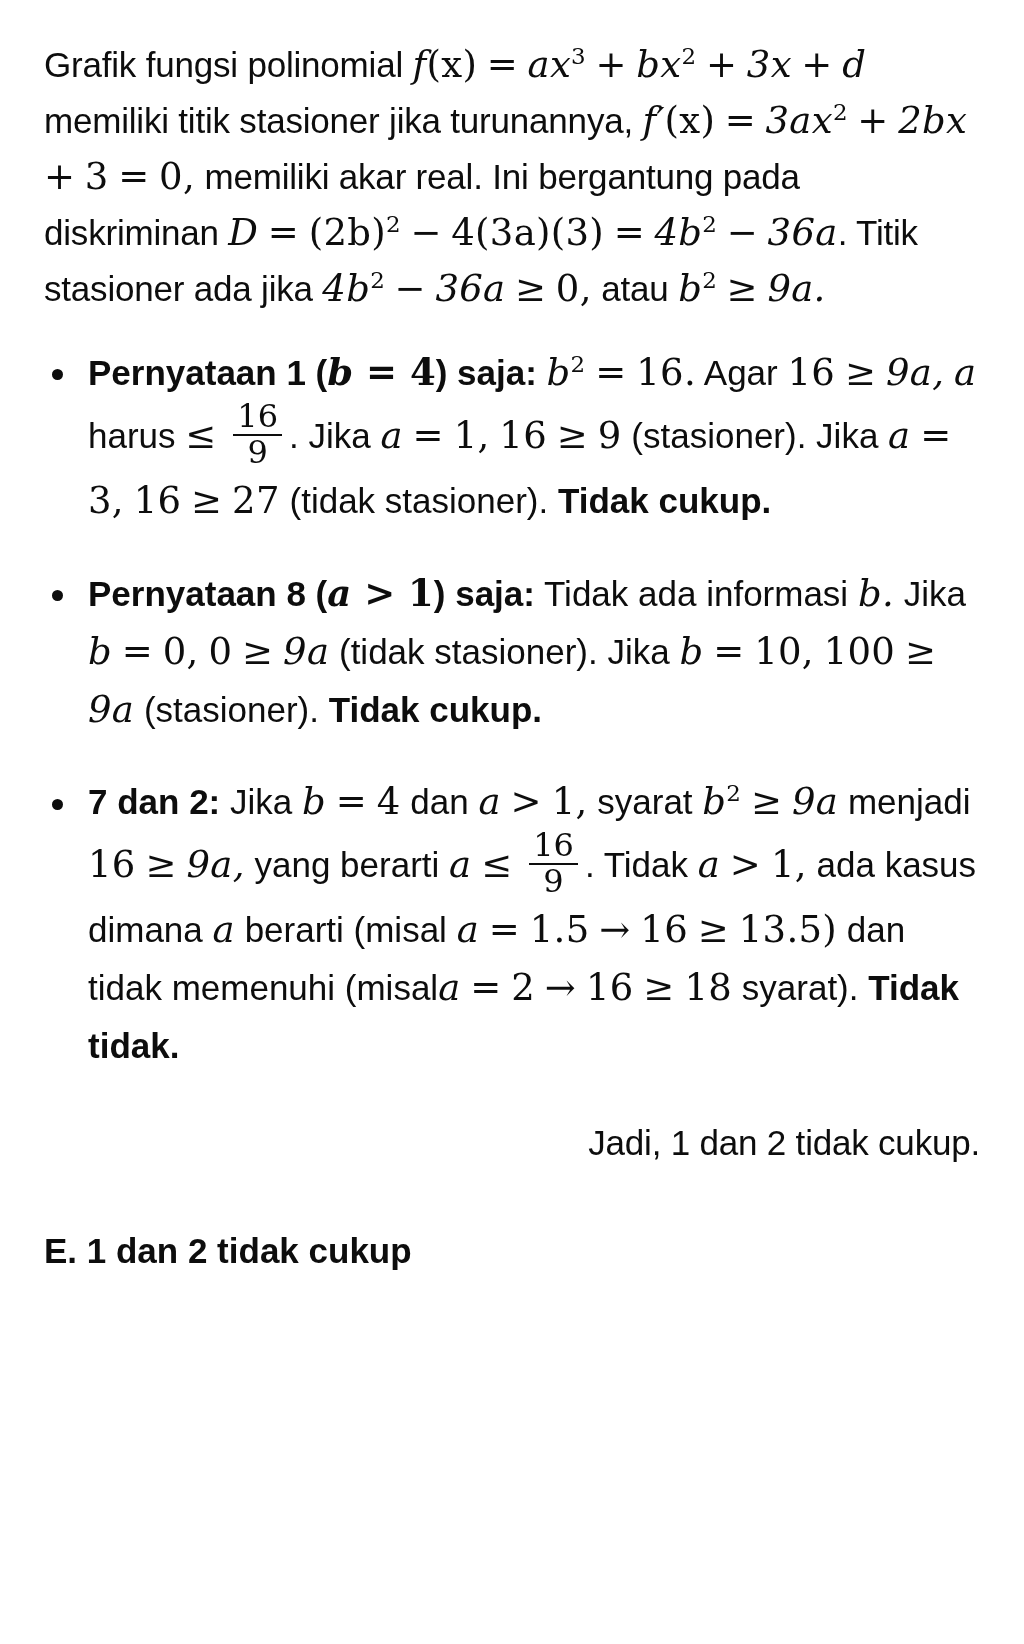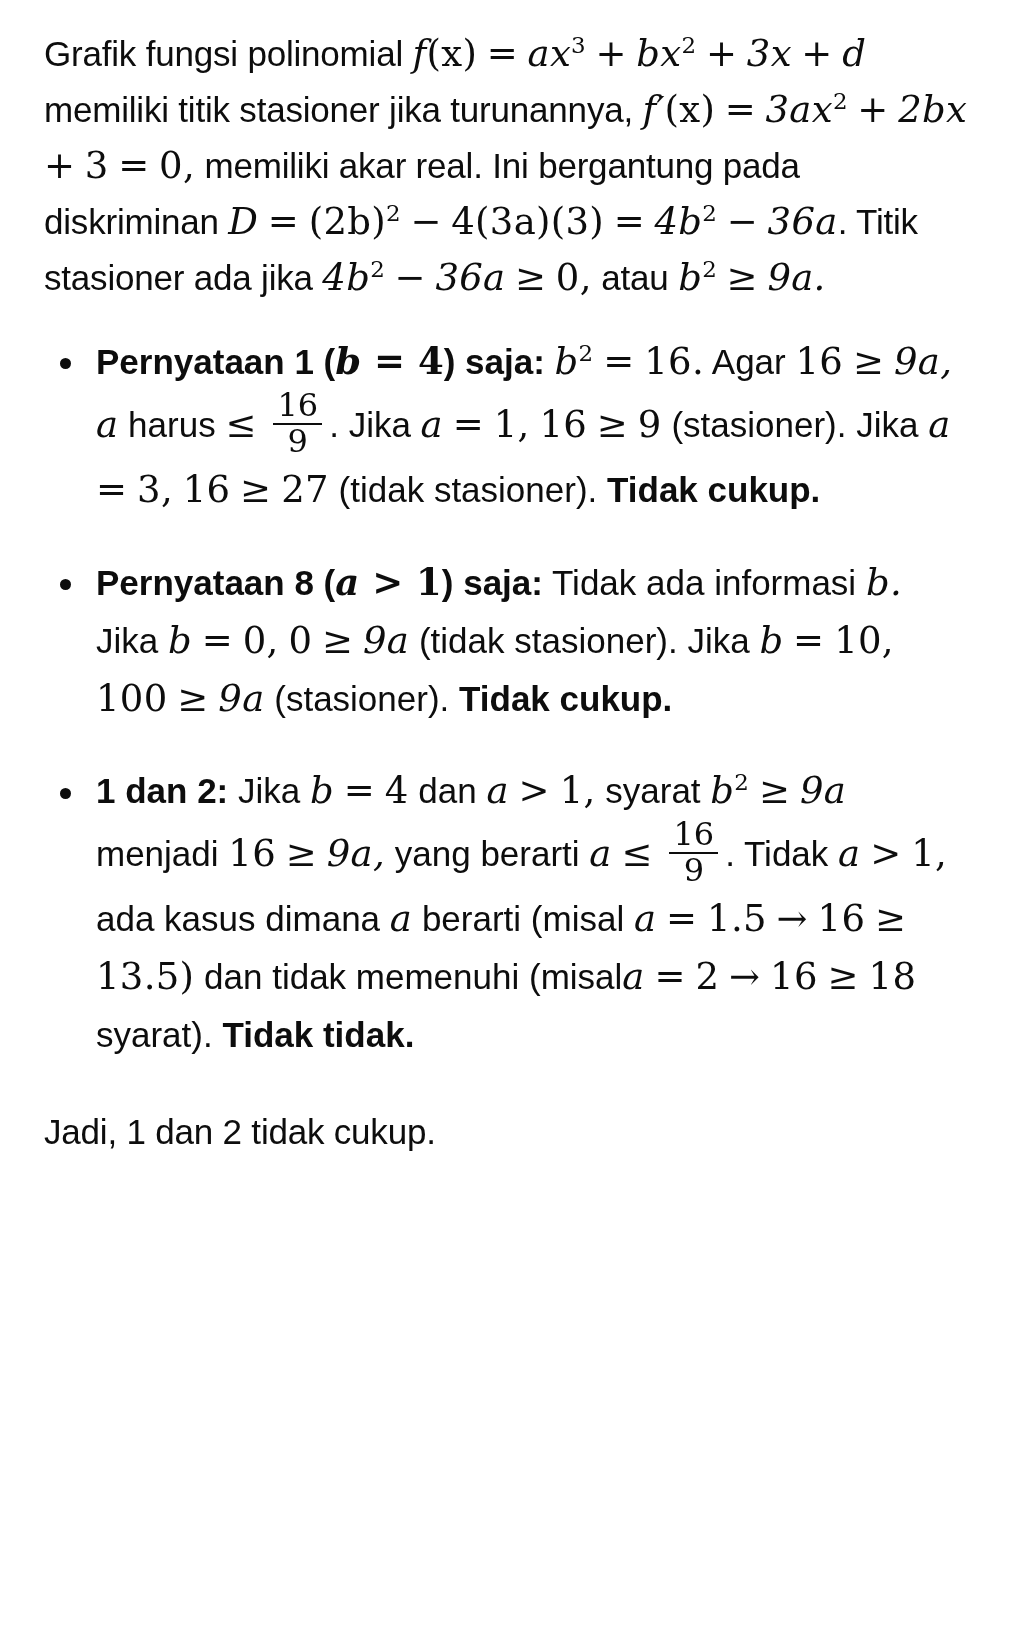--- a/index.html
+++ b/index.html
@@ -12,21 +12,21 @@
     width: 1024px;
     min-height: 1644px;
     font-family: "Liberation Sans", sans-serif;
     color: #0d0d0d;
     -webkit-font-smoothing: antialiased;
   }
   .page {
     width: 1024px;
     min-height: 1644px;
     box-sizing: border-box;
-    padding: 26px 44px 20px 44px;
+    padding: 37px 44px 20px 44px;
     background: #ffffff;
   }
 
   
   .para {
     font-size: 35px;
     line-height: 56px;
     letter-spacing: -0.2px;
     margin: 0;
     text-align: left;
@@ -70,21 +70,21 @@
     margin: 0 7px;
     position: relative;
     top: -2px;
   }
   .frac .num { display: block; padding: 0 4px; }
   .frac .den { display: block; padding: 0 4px; border-top: 2.4px solid #0d0d0d; }
 
   
   ul.bullets {
     list-style: none;
-    margin: 8px;
+    margin: 0;
     padding: 0;
   }
   ul.bullets > li {
     position: relative;
     padding-left: 44px;
     margin: 0 0 34px 0;
     font-size: 35px;
     line-height: 58px;
   }
   ul.bullets > li::before {
@@ -110,20 +110,21 @@
     font-family: "DejaVu Serif", "Liberation Serif", serif;
     font-style: normal;
     font-weight: 700;
     font-size: 37px;
   }
 
   .conclusion {
     margin-top: 40px;
     font-size: 35px;
     line-height: 56px;
+    text-align: right;
   }
   .answer {
     margin-top: 52px;
     font-size: 35px;
     font-weight: 700;
     line-height: 56px;
   }
 </style>
 </head>
 <body>
@@ -223,21 +224,21 @@
       <span class="mn">=</span>
       <span class="mn">10,</span>
       <span class="mn">100</span>
       <span class="mn">≥</span>
       <span class="m">9a</span>
       <span>(stasioner).</span>
       <b>Tidak cukup.</b>
     </li>
 
     <li>
-      <b>1 dan 2:</b>
+      <b>7 dan 2:</b>
       <span>Jika</span>
       <span class="m">b</span>
       <span class="mn">=</span>
       <span class="mn">4</span>
       <span>dan</span>
       <span class="m">a</span>
       <span class="mn">&gt;</span>
       <span class="mn">1,</span>
       <span>syarat</span>
       <span class="m"><span>b</span><sup>2</sup></span>
@@ -276,14 +277,15 @@
       <span>syarat).</span>
       <b>Tidak</b>
       <b>tidak.</b>
     </li>
 
   </ul>
   </div>
 
   <p class="para conclusion">Jadi, 1 dan 2 tidak cukup.</p>
 
+  <p class="answer">E. 1 dan 2 tidak cukup</p>
 
 </div>
 
 </body></html>

